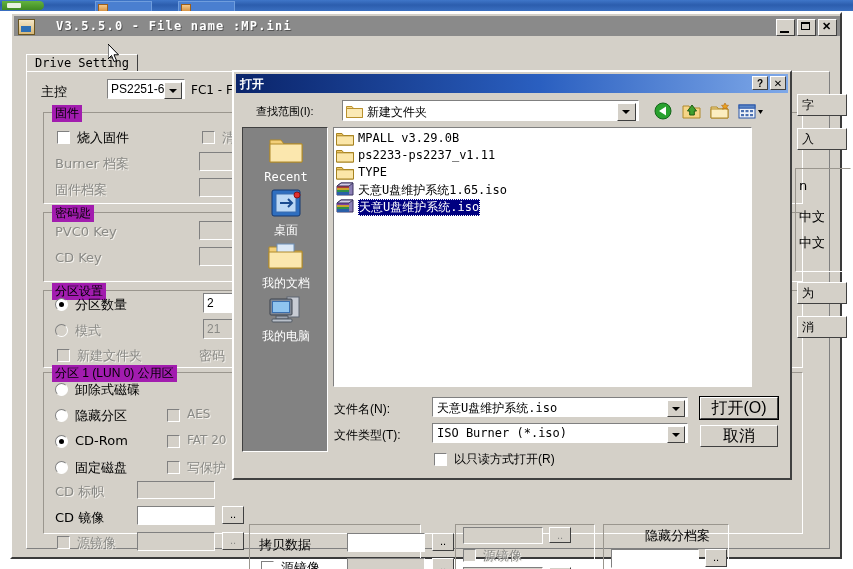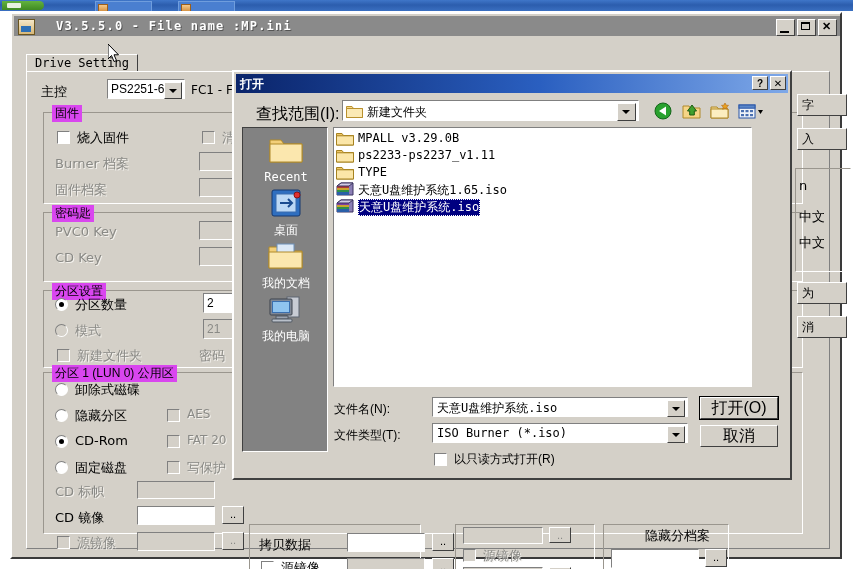--- a/index.html
+++ b/index.html
@@ -48,21 +48,21 @@
     border-top:1px solid #ffffff;border-left:1px solid #ffffff;border-right:1px solid #404040;
     font-family:"DejaVu Sans Mono","Liberation Mono",monospace;font-size:12px;color:#000;box-sizing:border-box;}
   #tabbody{position:absolute;left:14px;top:57px;width:804px;height:478px;background:#d4d0c8;
     border-top:1px solid #ffffff;border-left:1px solid #ffffff;
     border-right:1px solid #808080;border-bottom:1px solid #808080;box-sizing:border-box;}
 
   
   .lbl{position:absolute;font-size:12px;color:#000;white-space:nowrap;font-family:"DejaVu Sans","Liberation Sans",sans-serif;}
   .lbl.dis{color:#8a8a86;text-shadow:1px 1px 0 #f4f2ee;}
   .grp{position:absolute;border:1px solid #9a968e;border-right-color:#ffffff;border-bottom-color:#ffffff;box-sizing:border-box;}
-  .grp>.gt{position:absolute;top:-8px;left:8px;background:#d946ef;padding:0 3px;font-size:12px;white-space:nowrap;}
+  .grp>.gt{position:absolute;top:-8px;left:8px;background:#a21caf;padding:0 3px;font-size:12px;white-space:nowrap;}
   .tf{position:absolute;background:#ffffff;box-sizing:border-box;
     border-top:1px solid #808080;border-left:1px solid #808080;border-right:1px solid #ffffff;border-bottom:1px solid #ffffff;}
   .tf.dis{background:#d4d0c8;}
   .combo{position:absolute;background:#ffffff;box-sizing:border-box;height:20px;
     border-top:1px solid #808080;border-left:1px solid #808080;border-right:1px solid #ffffff;border-bottom:1px solid #ffffff;}
   .combo .cv{position:absolute;left:3px;top:2px;font-size:12px;color:#000;}
   .combo .carrow{position:absolute;right:2px;top:2px;width:16px;height:15px;background:#d4d0c8;
     border-top:1px solid #ffffff;border-left:1px solid #ffffff;border-right:1px solid #404040;border-bottom:1px solid #404040;}
   .combo .carrow:after{content:"";position:absolute;left:4px;top:6px;border-left:4px solid transparent;
     border-right:4px solid transparent;border-top:4px solid #000;}
@@ -90,21 +90,21 @@
   #dlg{position:absolute;left:232px;top:70px;width:560px;height:410px;background:#d4d0c8;
     border-top:2px solid #ffffff;border-left:2px solid #ffffff;
     border-right:2px solid #404040;border-bottom:2px solid #404040;box-sizing:border-box;z-index:40;}
   #dlgtitle{position:absolute;left:2px;top:2px;width:552px;height:19px;
     background:linear-gradient(to right,#0a246a 0%,#2a5fc0 55%,#7ea8e8 100%);}
   #dlgtitle .dt{position:absolute;left:4px;top:2px;color:#fff;font-weight:bold;font-size:12px;}
   .dlgbtns{position:absolute;right:2px;top:2px;display:flex;gap:2px;}
   .dbtn{width:16px;height:14px;background:#d4d0c8;position:relative;font-size:10px;line-height:14px;
     text-align:center;font-weight:bold;color:#000;box-sizing:border-box;
     border-top:1px solid #ffffff;border-left:1px solid #ffffff;border-right:1px solid #404040;border-bottom:1px solid #404040;}
-  #lookin-lbl{position:absolute;left:22px;top:32px;font-size:16px;}
+  #lookin-lbl{position:absolute;left:22px;top:32px;font-size:11px;}
   #lookin{position:absolute;left:108px;top:28px;width:297px;height:21px;background:#fff;box-sizing:border-box;
     border-top:1px solid #808080;border-left:1px solid #808080;border-right:1px solid #ffffff;border-bottom:1px solid #ffffff;}
   #lookin .fi{position:absolute;left:3px;top:3px;}
   #lookin .lv{position:absolute;left:24px;top:3px;font-size:12px;}
   #lookin .ar{position:absolute;right:2px;top:2px;width:17px;height:16px;background:#d4d0c8;
     border-top:1px solid #ffffff;border-left:1px solid #ffffff;border-right:1px solid #404040;border-bottom:1px solid #404040;}
   #lookin .ar:after{content:"";position:absolute;left:4px;top:6px;border-left:4px solid transparent;
     border-right:4px solid transparent;border-top:4px solid #000;}
   .tbico{position:absolute;top:30px;width:20px;height:18px;}
   #places{position:absolute;left:8px;top:55px;width:86px;height:325px;background:#828282;

